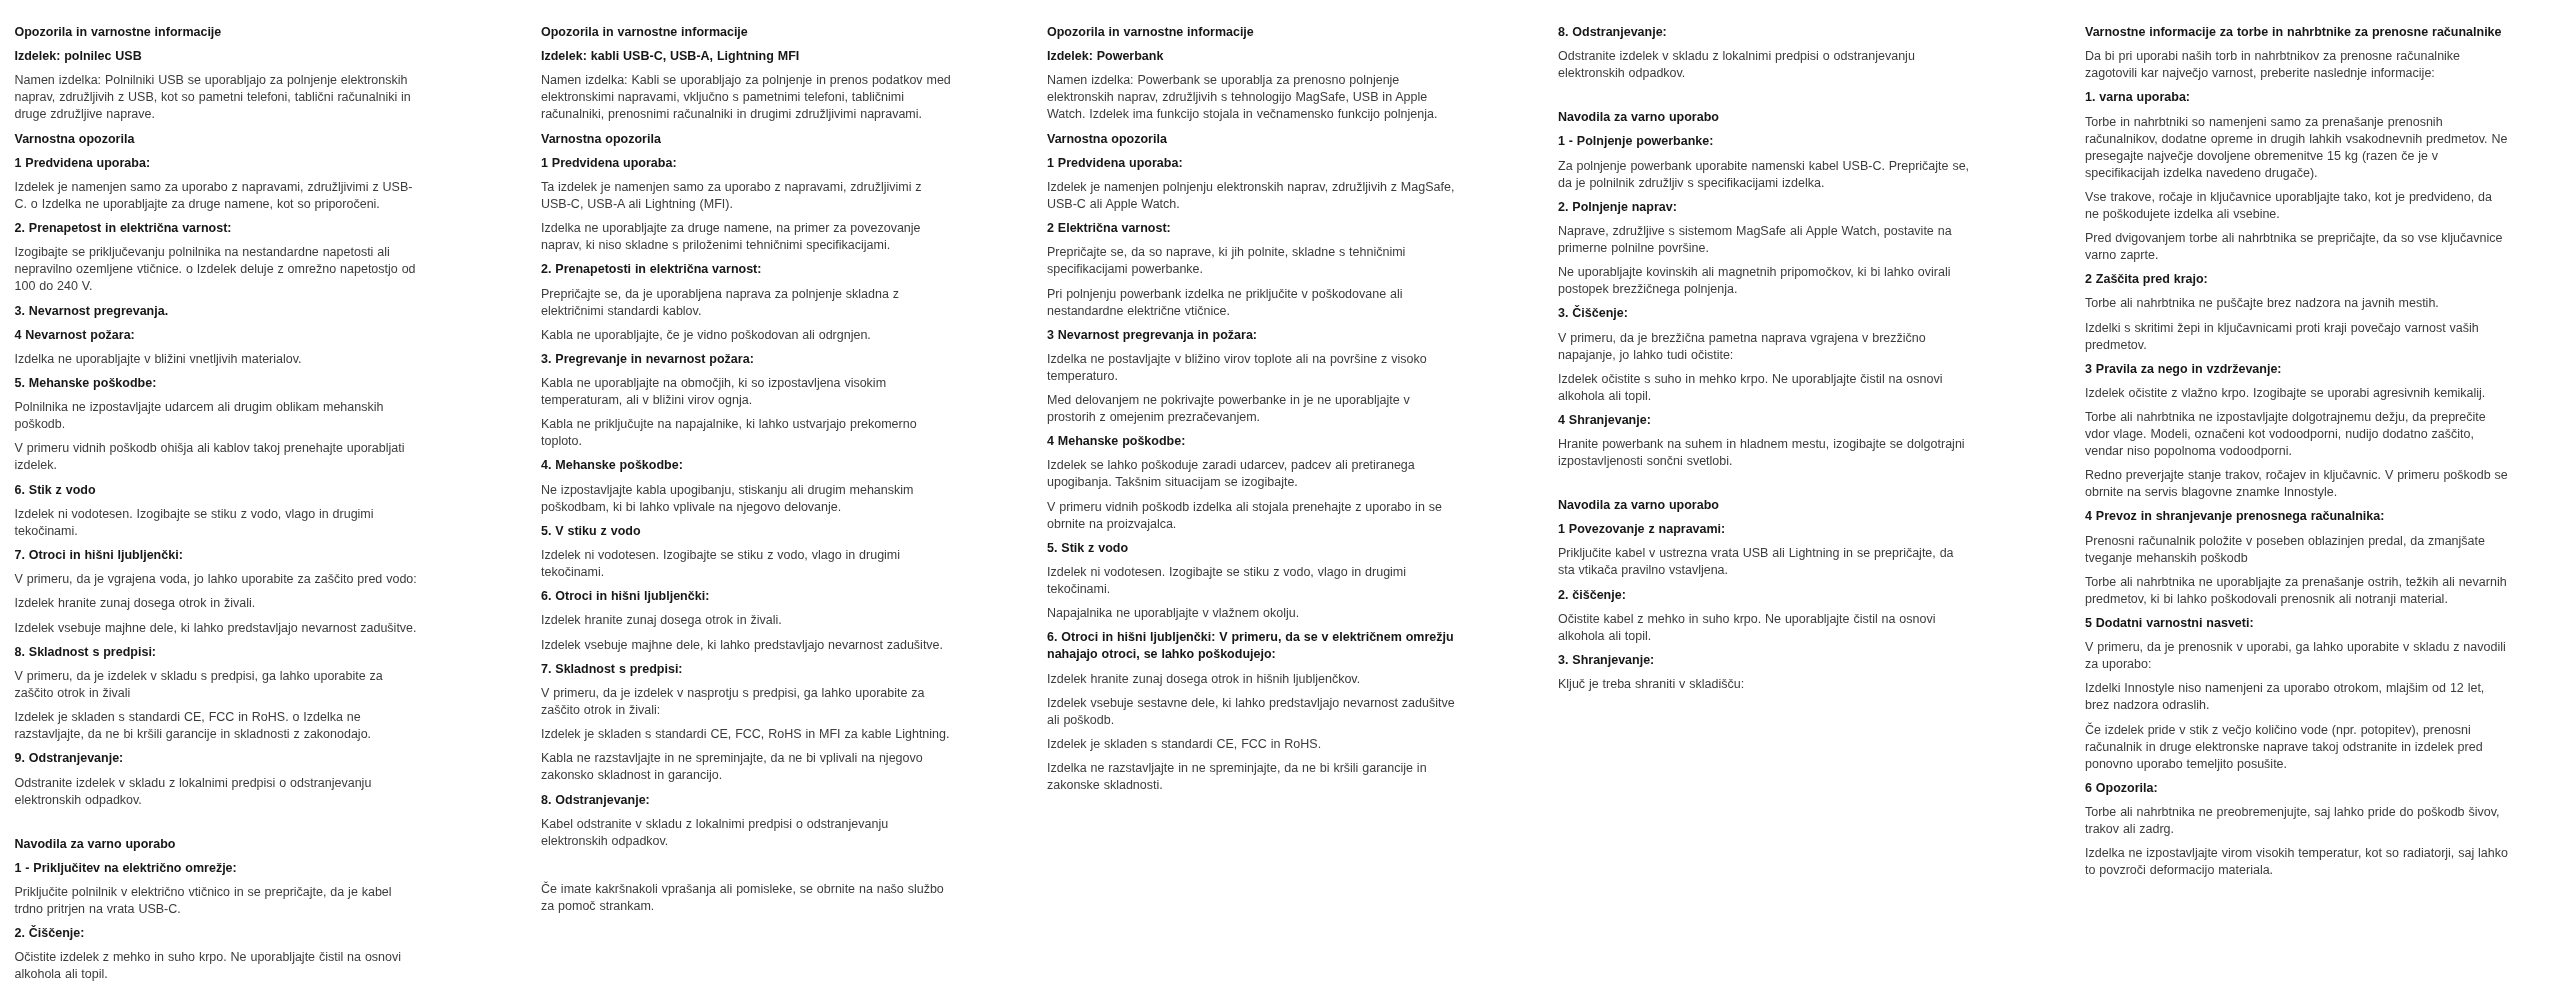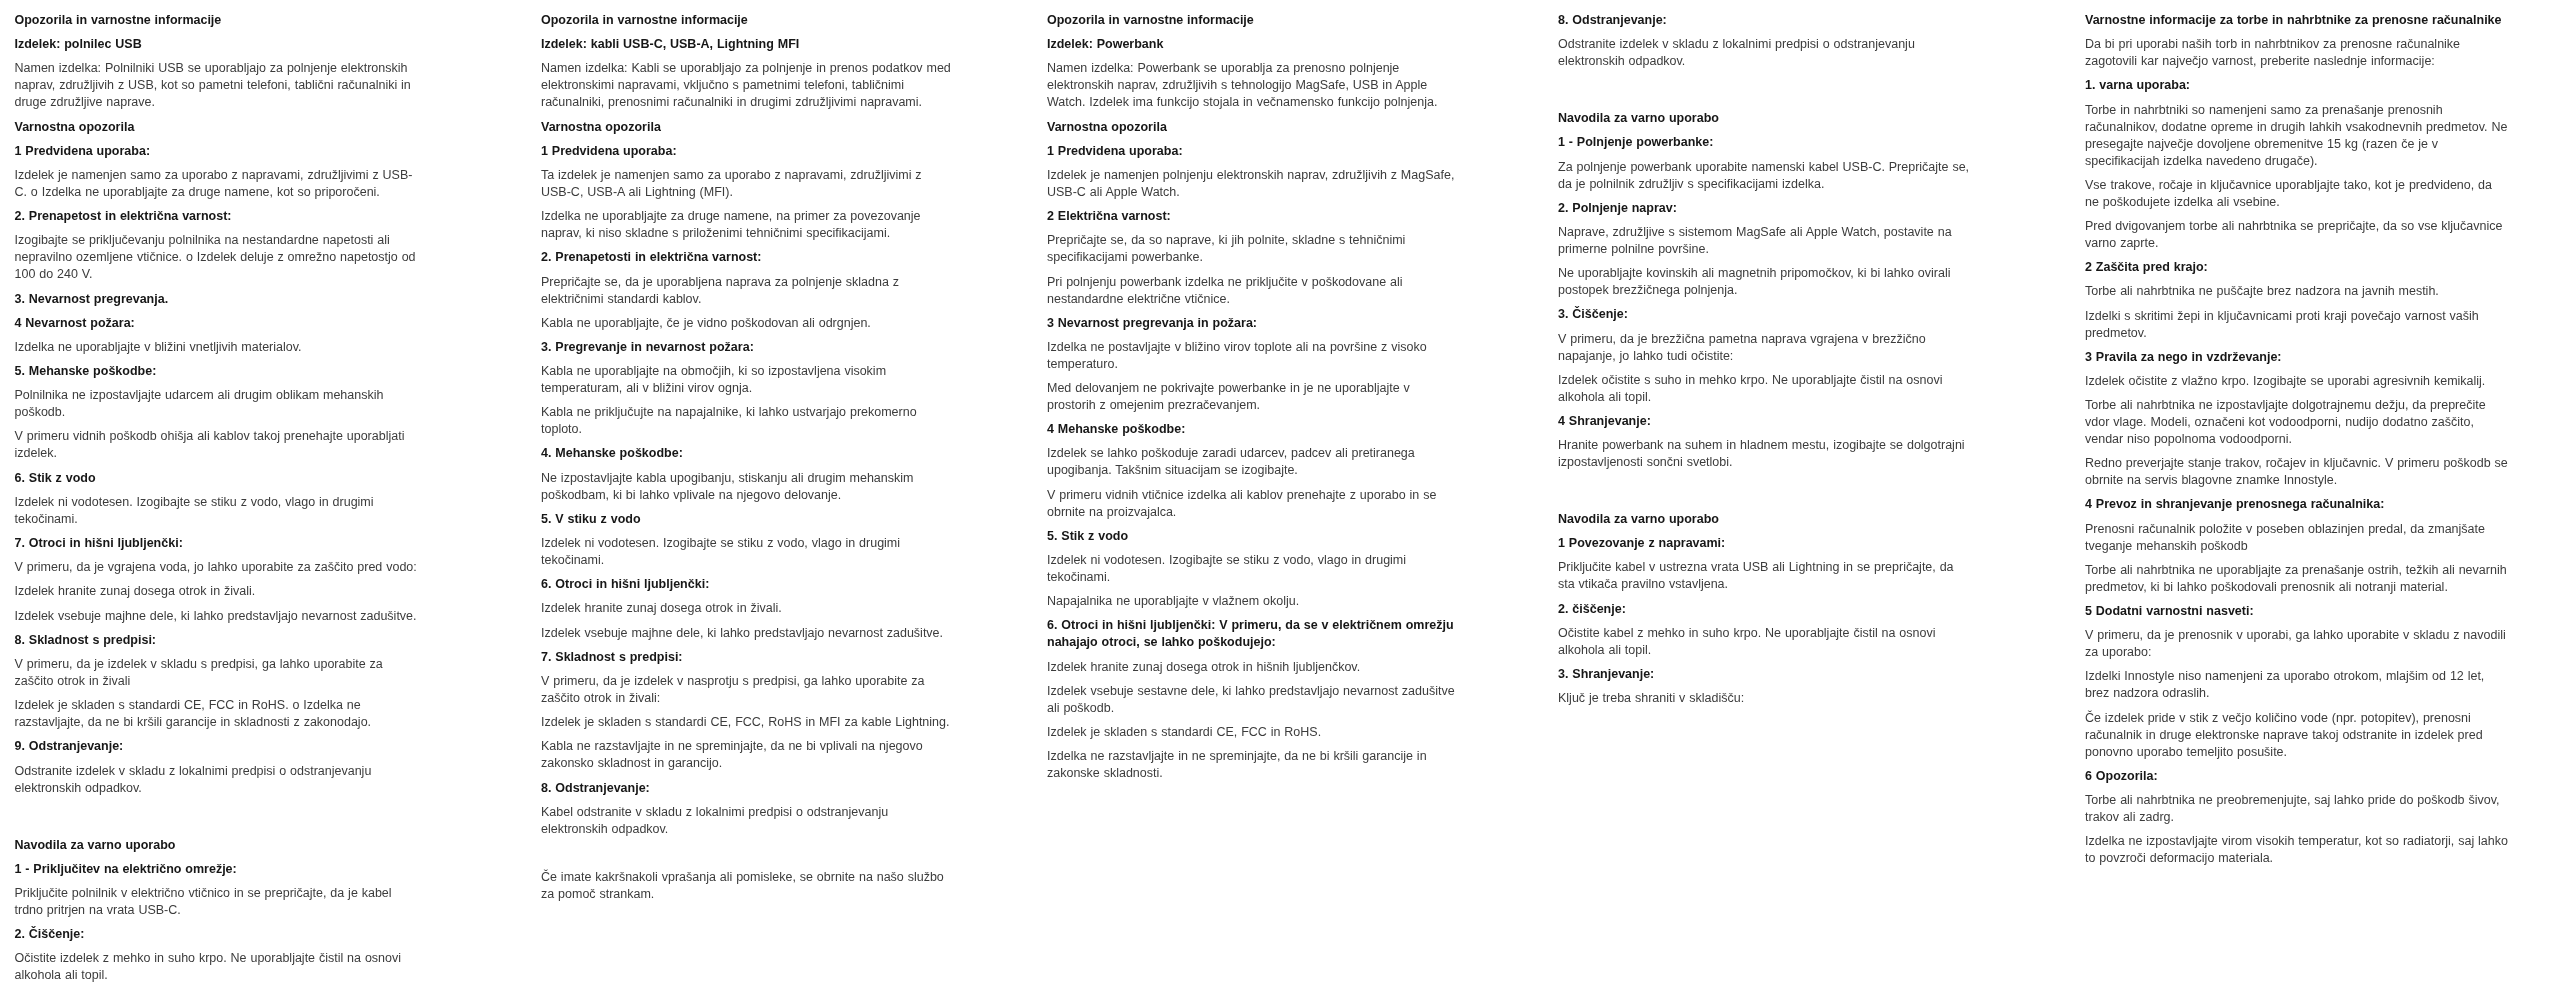--- a/index.html
+++ b/index.html
@@ -29,26 +29,26 @@
   .col-2 { left: 1047px; width: 415px; }
   .col-3 { left: 1558px; width: 415px; }
   .col-4 { left: 2085px; width: 423px; }
   .blk {
     margin: 7.2px 0;
     font-size: 12.5px;
     line-height: 17px;
     color: #3c3c3c;
     word-spacing: 0.4px;
   }
-  .blk:first-child { margin-top: 4px; }
+  .blk:first-child { margin-top: 16px; }
   .blk.title, .blk.h, .blk.s {
     font-weight: bold;
     color: #171717;
   }
-  .blk.s { margin-top: 40px; }
+  .blk.s { margin-top: 27px; }
   .blk.spacer {
     height: 17px;
     margin: 7.2px 0;
   }
 </style>
 </head>
 <body>
 
 <main class="doc">
   <section class="col col-0">
@@ -121,21 +121,21 @@
       <p class="blk h">1 Predvidena uporaba:</p>
       <p class="blk p">Izdelek je namenjen polnjenju elektronskih naprav, združljivih z MagSafe, USB-C ali Apple Watch.</p>
       <p class="blk h">2 Električna varnost:</p>
       <p class="blk p">Prepričajte se, da so naprave, ki jih polnite, skladne s tehničnimi specifikacijami powerbanke.</p>
       <p class="blk p">Pri polnjenju powerbank izdelka ne priključite v poškodovane ali nestandardne električne vtičnice.</p>
       <p class="blk h">3 Nevarnost pregrevanja in požara:</p>
       <p class="blk p">Izdelka ne postavljajte v bližino virov toplote ali na površine z visoko temperaturo.</p>
       <p class="blk p">Med delovanjem ne pokrivajte powerbanke in je ne uporabljajte v prostorih z omejenim prezračevanjem.</p>
       <p class="blk h">4 Mehanske poškodbe:</p>
       <p class="blk p">Izdelek se lahko poškoduje zaradi udarcev, padcev ali pretiranega upogibanja. Takšnim situacijam se izogibajte.</p>
-      <p class="blk p">V primeru vidnih vtičnice izdelka ali kablov prenehajte z uporabo in se obrnite na proizvajalca.</p>
+      <p class="blk p">V primeru vidnih poškodb izdelka ali stojala prenehajte z uporabo in se obrnite na proizvajalca.</p>
       <p class="blk h">5. Stik z vodo</p>
       <p class="blk p">Izdelek ni vodotesen. Izogibajte se stiku z vodo, vlago in drugimi tekočinami.</p>
       <p class="blk p">Napajalnika ne uporabljajte v vlažnem okolju.</p>
       <p class="blk h">6. Otroci in hišni ljubljenčki: V primeru, da se v električnem omrežju nahajajo otroci, se lahko poškodujejo:</p>
       <p class="blk p">Izdelek hranite zunaj dosega otrok in hišnih ljubljenčkov.</p>
       <p class="blk p">Izdelek vsebuje sestavne dele, ki lahko predstavljajo nevarnost zadušitve ali poškodb.</p>
       <p class="blk p">Izdelek je skladen s standardi CE, FCC in RoHS.</p>
       <p class="blk p">Izdelka ne razstavljajte in ne spreminjajte, da ne bi kršili garancije in zakonske skladnosti.</p>
     </section>
   <section class="col col-3">

